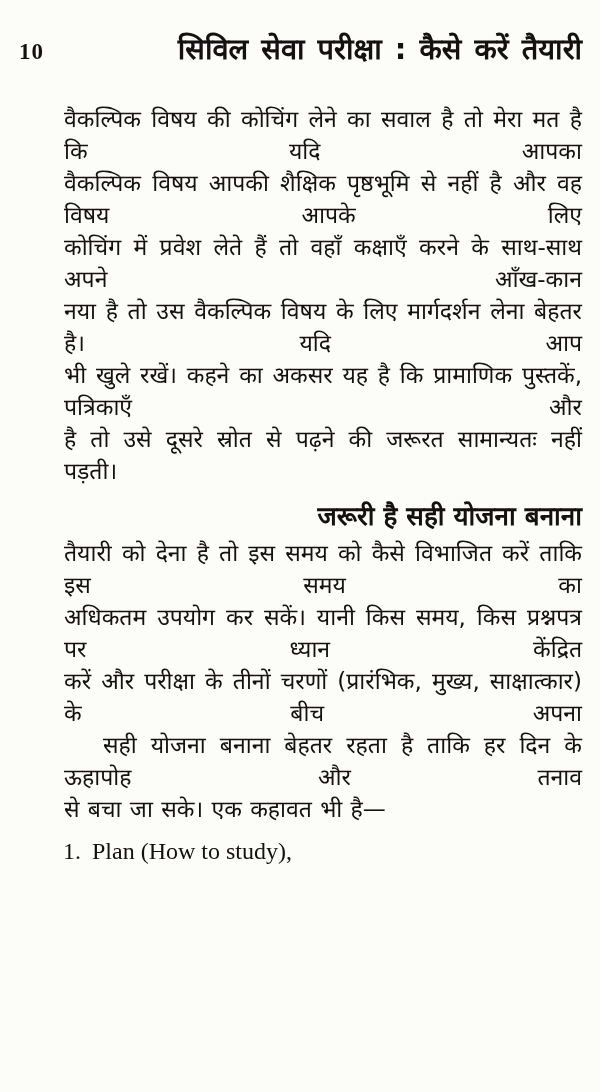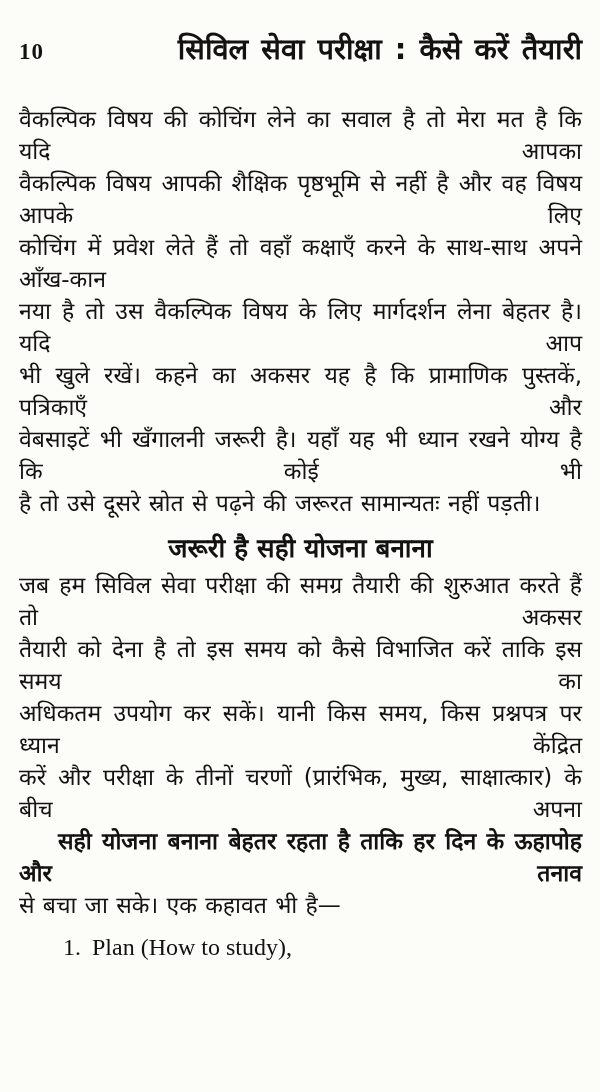--- a/index.html
+++ b/index.html
@@ -33,29 +33,30 @@
     word-spacing: 3px;
   }
   .body-text { margin-top: 36px; }
   .line {
     font-size: 23px;
     line-height: 32px;
     white-space: normal;
     text-align: justify;
     text-align-last: justify;
     word-spacing: 1px;
+    margin-left: 45px;
   }
   .line.last { text-align-last: left; }
-  .line.indent { text-indent: 39px; font-weight: bold; }
+  .line.indent { text-indent: 39px; }
   .section-heading {
     margin: 10px 0 2px 0;
     font-size: 26px;
     font-weight: 700;
     line-height: 38px;
-    text-align: center;
+    text-align: right;
   }
   .study-list {
     list-style: none;
     margin: 8px 0 4px 0;
     padding: 0 0 0 44px;
     font-family: "Liberation Serif", serif;
   }
   .list-item {
     font-size: 24px;
     line-height: 37px;
@@ -76,28 +77,26 @@
   </header>
 
   <main class="body-text">
 
     <section class="paragraph">
       <div class="line">वैकल्पिक विषय की कोचिंग लेने का सवाल है तो मेरा मत है कि यदि आपका</div>
       <div class="line">वैकल्पिक विषय आपकी शैक्षिक पृष्ठभूमि से नहीं है और वह विषय आपके लिए</div>
       <div class="line">कोचिंग में प्रवेश लेते हैं तो वहाँ कक्षाएँ करने के साथ-साथ अपने आँख-कान</div>
       <div class="line">नया है तो उस वैकल्पिक विषय के लिए मार्गदर्शन लेना बेहतर है। यदि आप</div>
       <div class="line">भी खुले रखें। कहने का अकसर यह है कि प्रामाणिक पुस्तकें, पत्रिकाएँ और</div>
-      <div class="line">वेबसाइटें भी खँगालनी जरूरी है। यहाँ यह भी ध्यान रखने योग्य है कि कोई भी</div>
       <div class="line last">है तो उसे दूसरे स्रोत से पढ़ने की जरूरत सामान्यतः नहीं पड़ती।</div>
     </section>
 
     <h2 class="section-heading">जरूरी है सही योजना बनाना</h2>
 
     <section class="paragraph">
-      <div class="line">जब हम सिविल सेवा परीक्षा की समग्र तैयारी की शुरुआत करते हैं तो अकसर</div>
       <div class="line">तैयारी को देना है तो इस समय को कैसे विभाजित करें ताकि इस समय का</div>
       <div class="line">अधिकतम उपयोग कर सकें। यानी किस समय, किस प्रश्नपत्र पर ध्यान केंद्रित</div>
       <div class="line">करें और परीक्षा के तीनों चरणों (प्रारंभिक, मुख्य, साक्षात्कार) के बीच अपना</div>
     </section>
 
     <section class="paragraph">
       <div class="line indent">सही योजना बनाना बेहतर रहता है ताकि हर दिन के ऊहापोह और तनाव</div>
       <div class="line last">से बचा जा सके। एक कहावत भी है—</div>
     </section>
 

